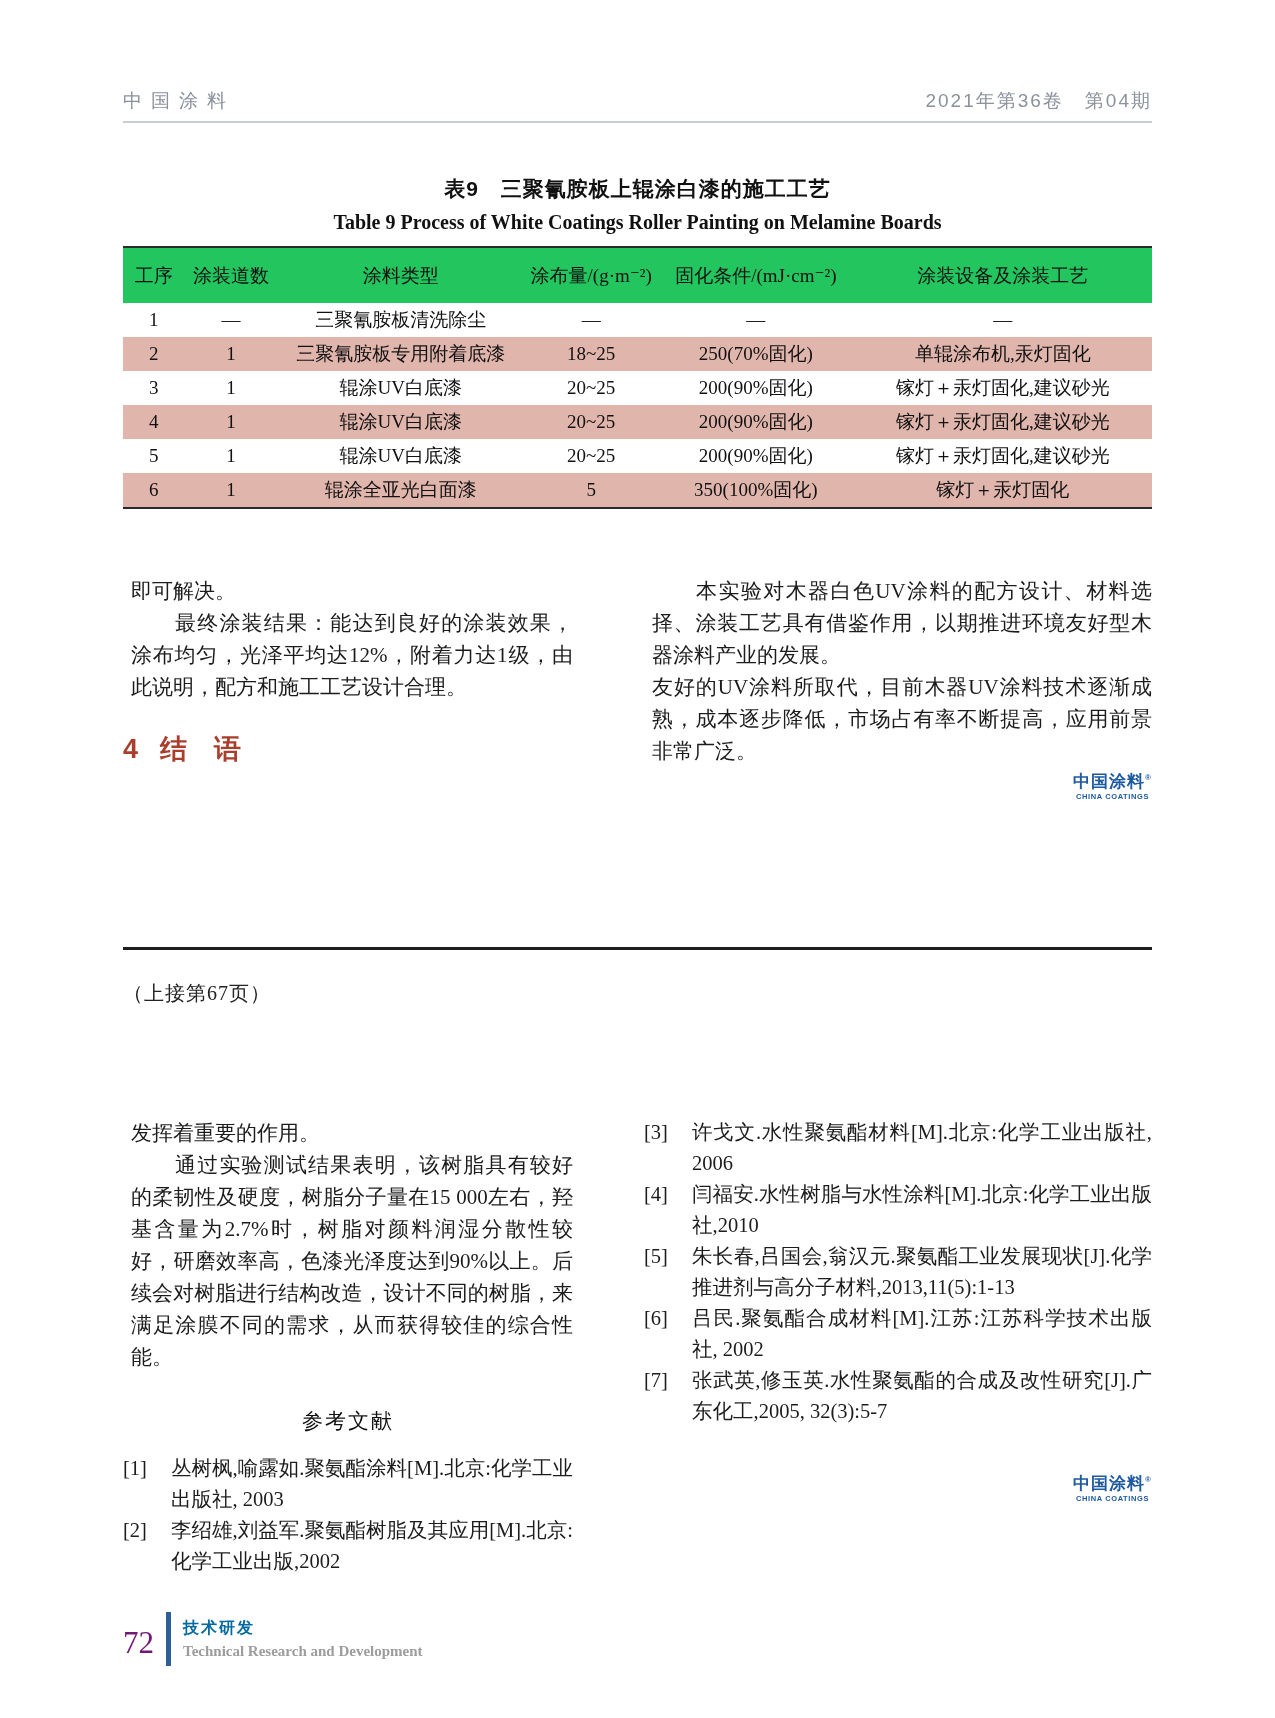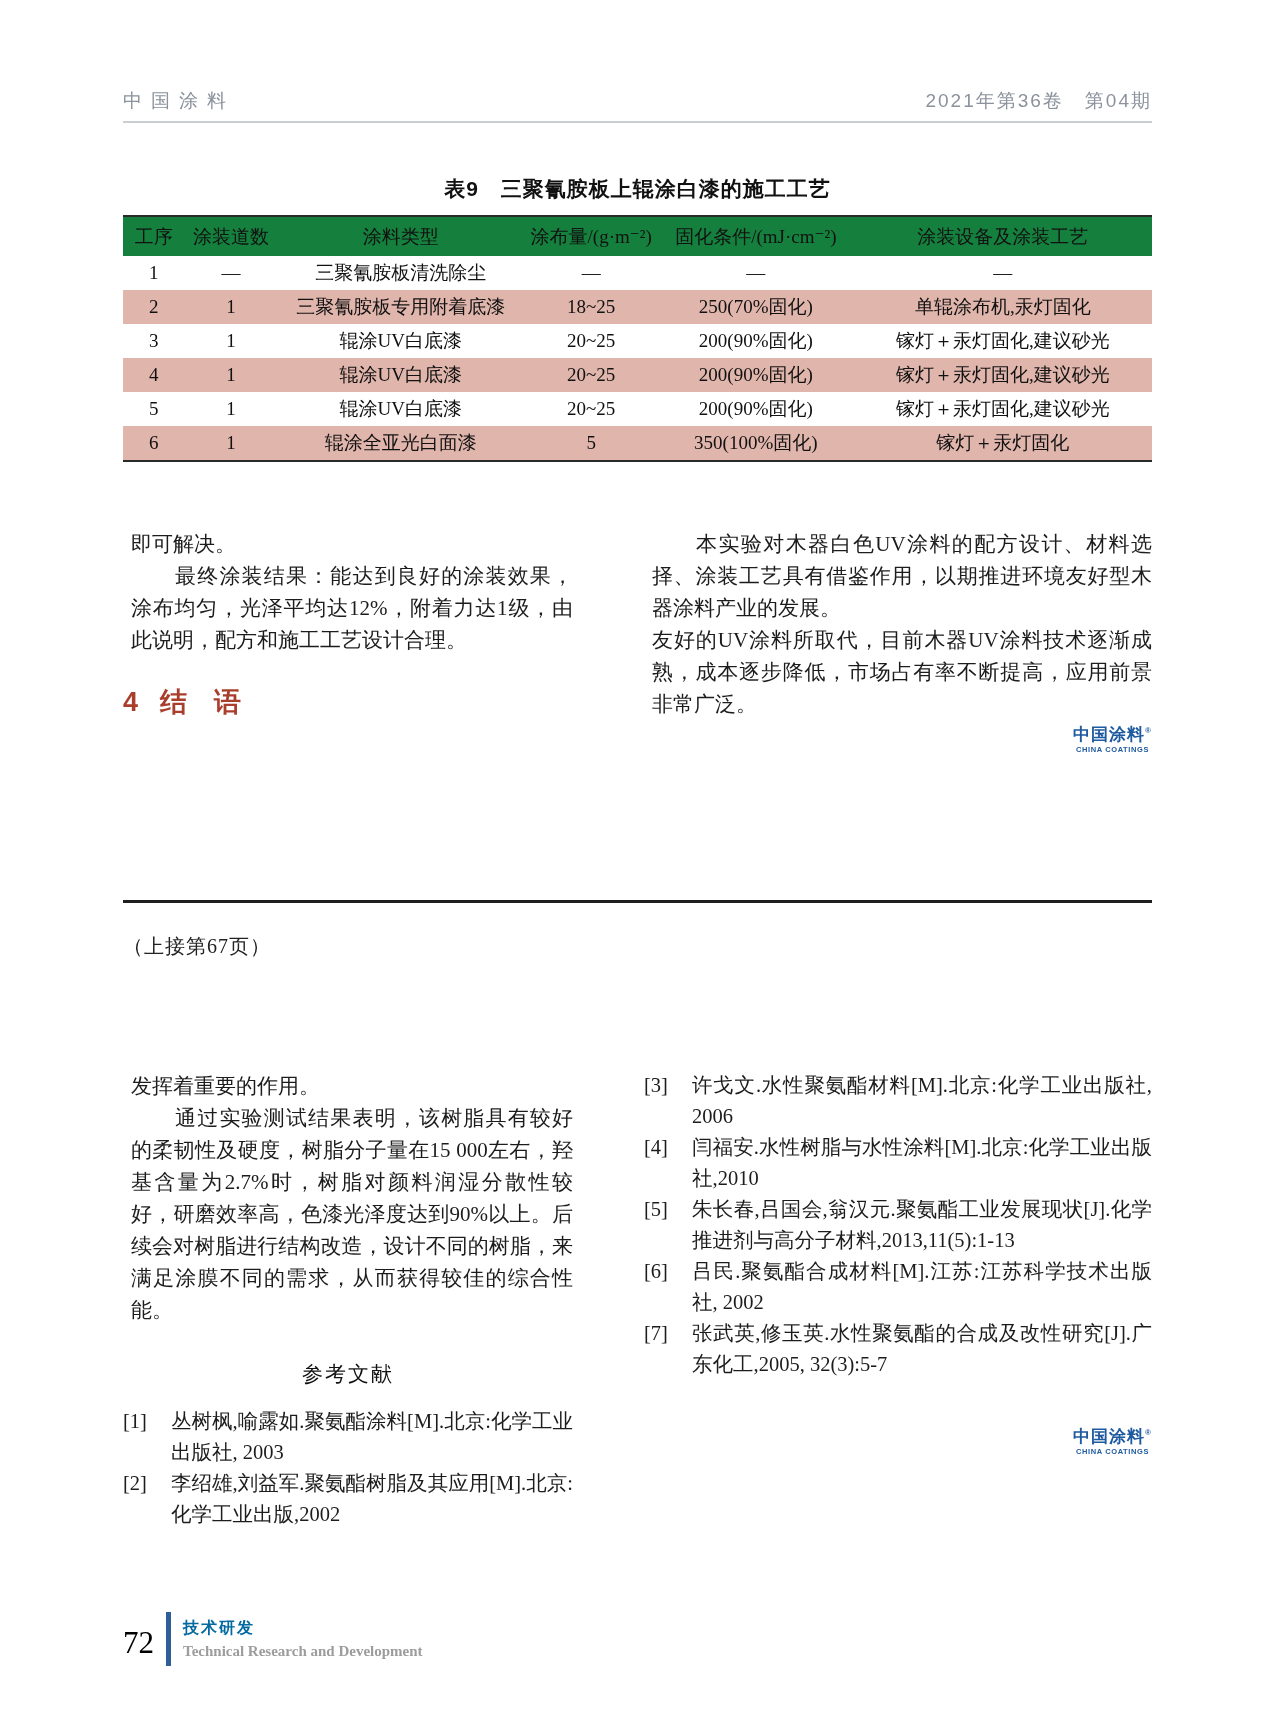--- a/index.html
+++ b/index.html
@@ -37,21 +37,21 @@
   }
   table.proc {
     width:100%; border-collapse:collapse; margin-top:12px;
     border-top:2px solid #2a2a2a; border-bottom:2px solid #2a2a2a;
     font-size:19px; color:#111;
   }
   table.proc th, table.proc td {
     text-align:center; vertical-align:middle;
     font-weight:normal; padding:4px 2px;
   }
-  table.proc thead tr { background:#15803d; height:40px; }
+  table.proc thead tr { background:#22c55e; height:56px; }
   table.proc tbody tr { height:29px; }
   table.proc tbody tr.band { background:#e0b5ac; }
 
   
   .cols { display:flex; justify-content:space-between; }
   .cols-top { margin-top:66px; }
   .col-left  { width:450px; }
   .col-right { width:508px; }
   p.body {
     font-size:21px; line-height:32px; text-align:justify;
@@ -99,21 +99,21 @@
     font-size:20.5px; line-height:31px; text-align:justify; color:#1c1c1c;
   }
   p.ref .num { position:absolute; left:0; top:0; }
 
   
   .footer {
     position:absolute; left:123px; bottom:52px;
     display:flex; align-items:center;
   }
   .footer .pageno {
-    font-size:31px; color:#000000; margin-right:12px;
+    font-size:31px; color:#701a75; margin-right:12px;
     transform:translateY(4px);
   }
   .footer .bar { width:5px; height:54px; background:#2e5f96; margin-right:12px; }
   .footer .sec-cn {
     font-family:"Liberation Sans","DejaVu Sans",sans-serif;
     font-weight:bold; font-size:16px; color:#0369a1; letter-spacing:2px;
   }
   .footer .sec-en {
     font-weight:bold; font-size:15px; color:#9c9c9c; margin-top:4px;
   }
@@ -125,20 +125,21 @@
   <div class="content">
 
     <div class="runhead">
       <span class="journal">中国涂料</span>
       <span class="issue">2021年第36卷　第04期</span>
     </div>
     <div class="runhead-rule"></div>
 
     <div class="table-block">
       <div class="tbl-title-cn">表9　三聚氰胺板上辊涂白漆的施工工艺</div>
+      <div class="tbl-title-en">Table 9   Process of White Coatings Roller Painting on Melamine Boards</div>
 
       <table class="proc">
         <colgroup>
           <col style="width:6%">
             <col style="width:9%">
             <col style="width:24%">
           <col style="width:13%">
             <col style="width:19%">
             <col style="width:29%">
         </colgroup>

